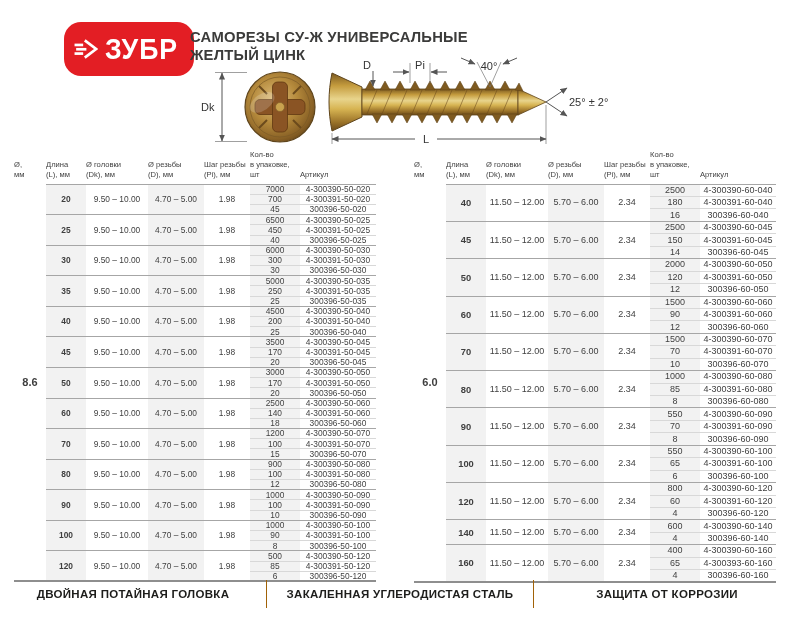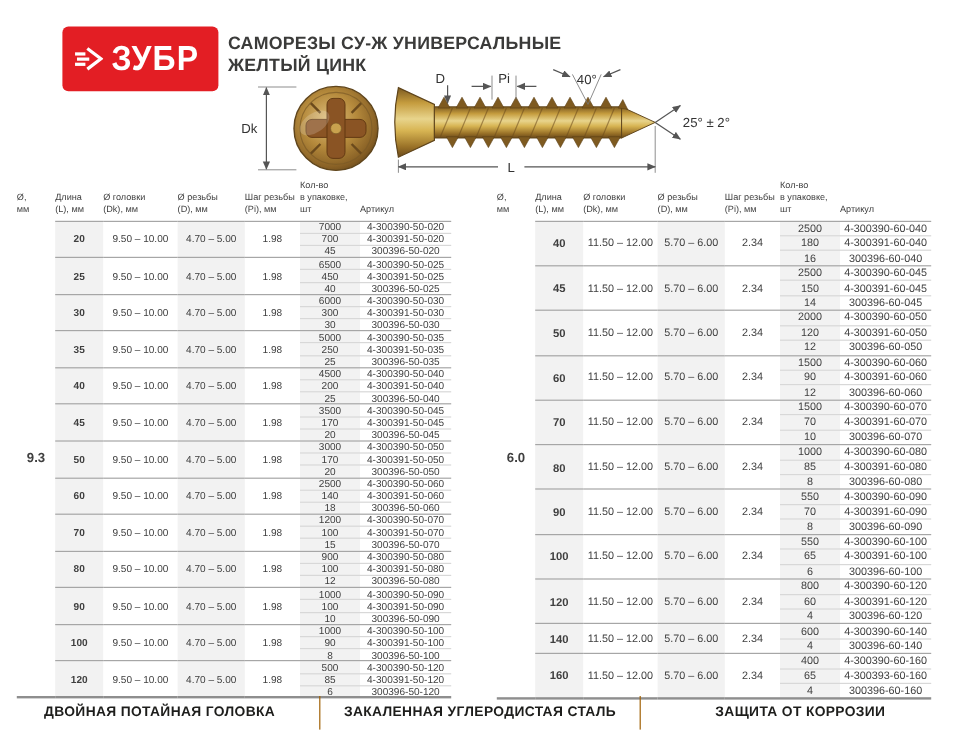--- a/index.html
+++ b/index.html
@@ -1,20 +1,20 @@
 <!DOCTYPE html>
 <html style="--brand: #e31e24;"><head>
 <meta charset="utf-8">
 <style>
   html,body{margin:0;padding:0;background:#fff;}
   .page{position:relative;width:800px;height:622px;background:#fff;overflow:hidden;
         font-family:"Liberation Sans",sans-serif;color:#3f3f3f;}
   
-  .logo{position:absolute;left:52px;top:22px;width:130px;height:54px;background:var(--brand,#e31e24);
-        border-radius:5px;display:flex;align-items:center;padding:0 10px;box-sizing:border-box;gap:7px;}
+  .logo{position:absolute;left:64px;top:22px;width:130px;height:54px;background:var(--brand,#e31e24);
+        border-radius:17px;display:flex;align-items:center;padding:0 10px;box-sizing:border-box;gap:7px;}
   .logo-text{color:#fff;font-weight:800;font-size:29px;letter-spacing:1px;transform:scaleX(.92);
         transform-origin:left center;line-height:1;}
   
   .title{position:absolute;left:190px;top:28px;font-weight:bold;font-size:14.8px;line-height:18px;
         color:#3b3b3a;letter-spacing:.2px;}
   
   .diagram{position:absolute;left:193px;top:57px;}
   .dim{stroke:#555;stroke-width:1;fill:none;}
   .dim-thin{stroke:#777;stroke-width:.7;fill:none;}
   .dim-label{font-size:11px;fill:#333;font-family:"Liberation Sans",sans-serif;}
@@ -210,21 +210,21 @@
             <div>Кол-во</div>
             <div>в упаковке, шт</div>
           </th>
           <th>
             <div>Артикул</div>
           </th>
         </tr>
       </thead>
     <tbody>
         <tr class="group-start">
-          <td class="dia-cell" rowspan="39">9.3</td>
+          <td class="dia-cell" rowspan="39">8.6</td>
           <td class="len-cell stripe" rowspan="3">20</td>
           <td class="head-cell" rowspan="3">9.50 – 10.00</td>
           <td class="thread-cell stripe" rowspan="3">4.70 – 5.00</td>
           <td class="pitch-cell" rowspan="3">1.98</td>
           <td class="qty-cell stripe">7000</td>
           <td class="article-cell">4-300390-50-020</td>
         </tr>
         <tr class="sub-row">
           <td class="qty-cell stripe">700</td>
           <td class="article-cell">4-300391-50-020</td>

